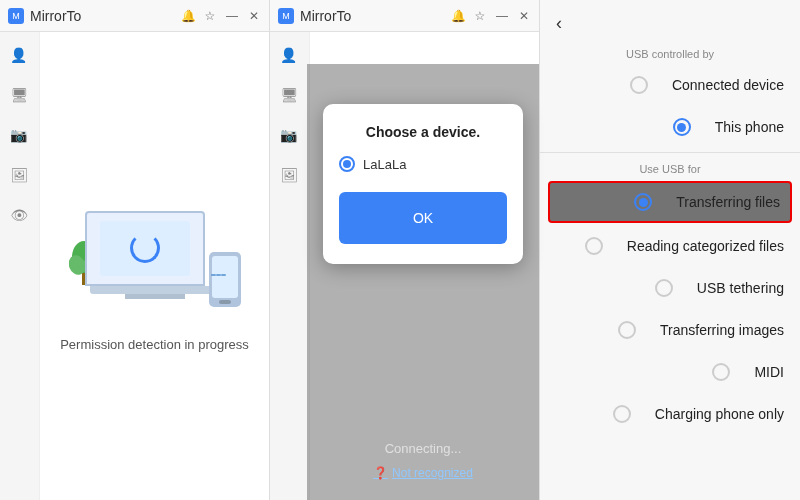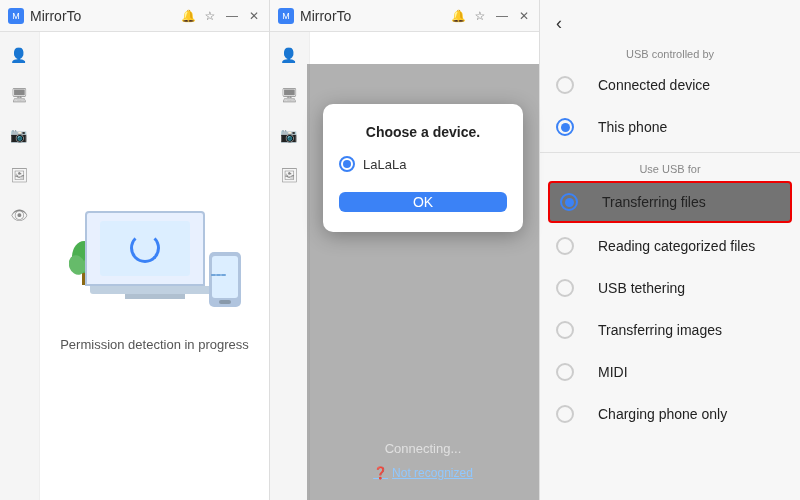--- a/index.html
+++ b/index.html
@@ -232,21 +232,21 @@
       height: 8px;
       background: #3b82f6;
       border-radius: 50%;
     }
     .dialog-option-label {
       font-size: 13px;
       color: #333;
     }
     .btn-ok {
       width: 100%;
-      height: 20px;
+      height: 52px;
       background: #3b82f6;
       color: white;
       border: none;
       border-radius: 6px;
       font-size: 14px;
       cursor: pointer;
       margin-top: 4px;
     }
     .panel2-bottom {
       display: flex;
@@ -302,20 +302,21 @@
       text-transform: none;
       text-align: center;
     }
     .radio-row {
       display: flex;
       align-items: center;
       padding: 12px 16px;
       gap: 24px;
       background: #f7f7f7;
       cursor: pointer;
+      justify-content: flex-end;
     }
     .radio-circle {
       width: 18px;
       height: 18px;
       border-radius: 50%;
       border: 2px solid #ccc;
       flex-shrink: 0;
       display: flex;
       align-items: center;
       justify-content: center;

